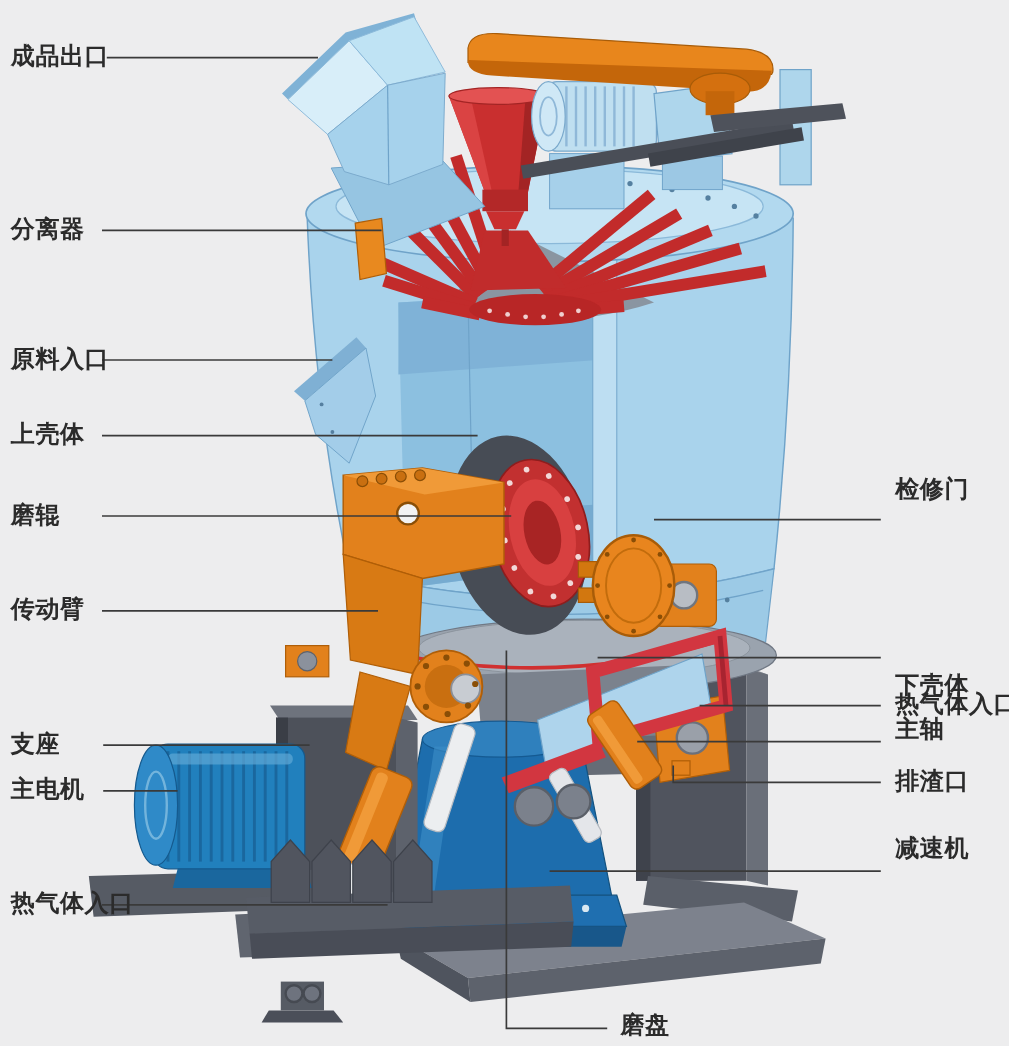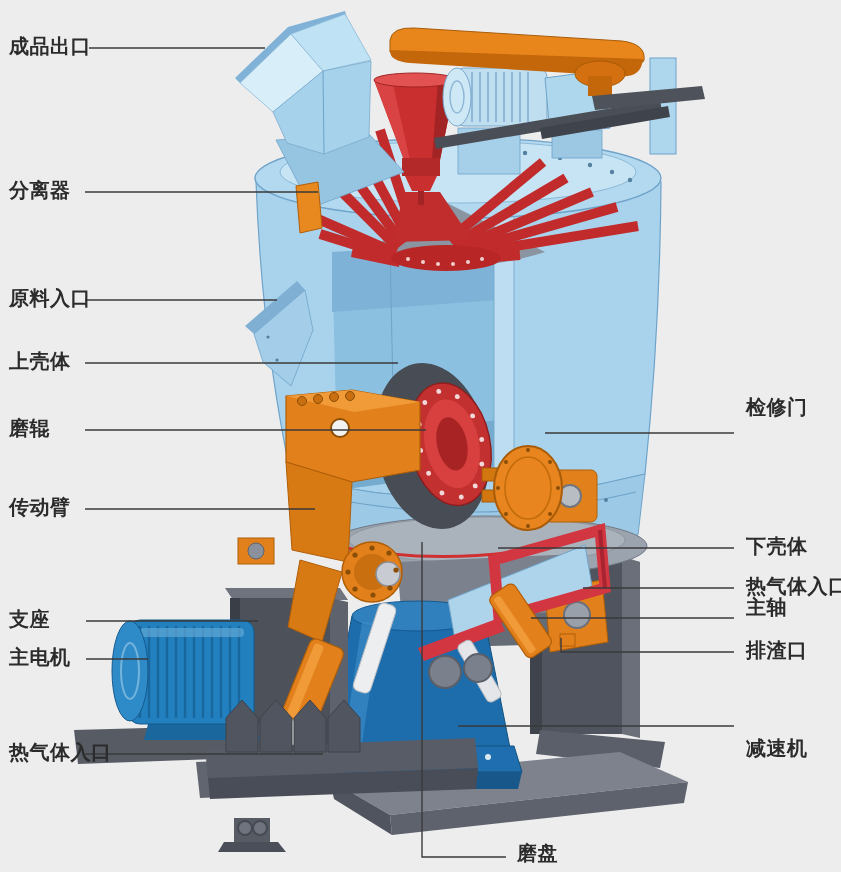--- a/index.html
+++ b/index.html
@@ -333,19 +333,19 @@
   <div class="lbl left" style="top:48px">成品出口</div>
   <div class="lbl left" style="top:192px">分离器</div>
   <div class="lbl left" style="top:300px">原料入口</div>
   <div class="lbl left" style="top:363px">上壳体</div>
   <div class="lbl left" style="top:430px">磨辊</div>
   <div class="lbl left" style="top:509px">传动臂</div>
   <div class="lbl left" style="top:621px">支座</div>
   <div class="lbl left" style="top:659px">主电机</div>
   <div class="lbl left" style="top:754px">热气体入口</div>
   <div class="lbl right" style="top:409px">检修门</div>
-  <div class="lbl right" style="top:548px">下壳体</div>
+  <div class="lbl right" style="top:572px">下壳体</div>
   <div class="lbl right" style="top:588px">热气体入口</div>
   <div class="lbl right" style="top:609px">主轴</div>
   <div class="lbl right" style="top:652px">排渣口</div>
-  <div class="lbl right" style="top:750px">减速机</div>
+  <div class="lbl right" style="top:708px">减速机</div>
   <div class="lbl" style="left:517px;top:855px">磨盘</div>
 </div>
 
 </body></html>

